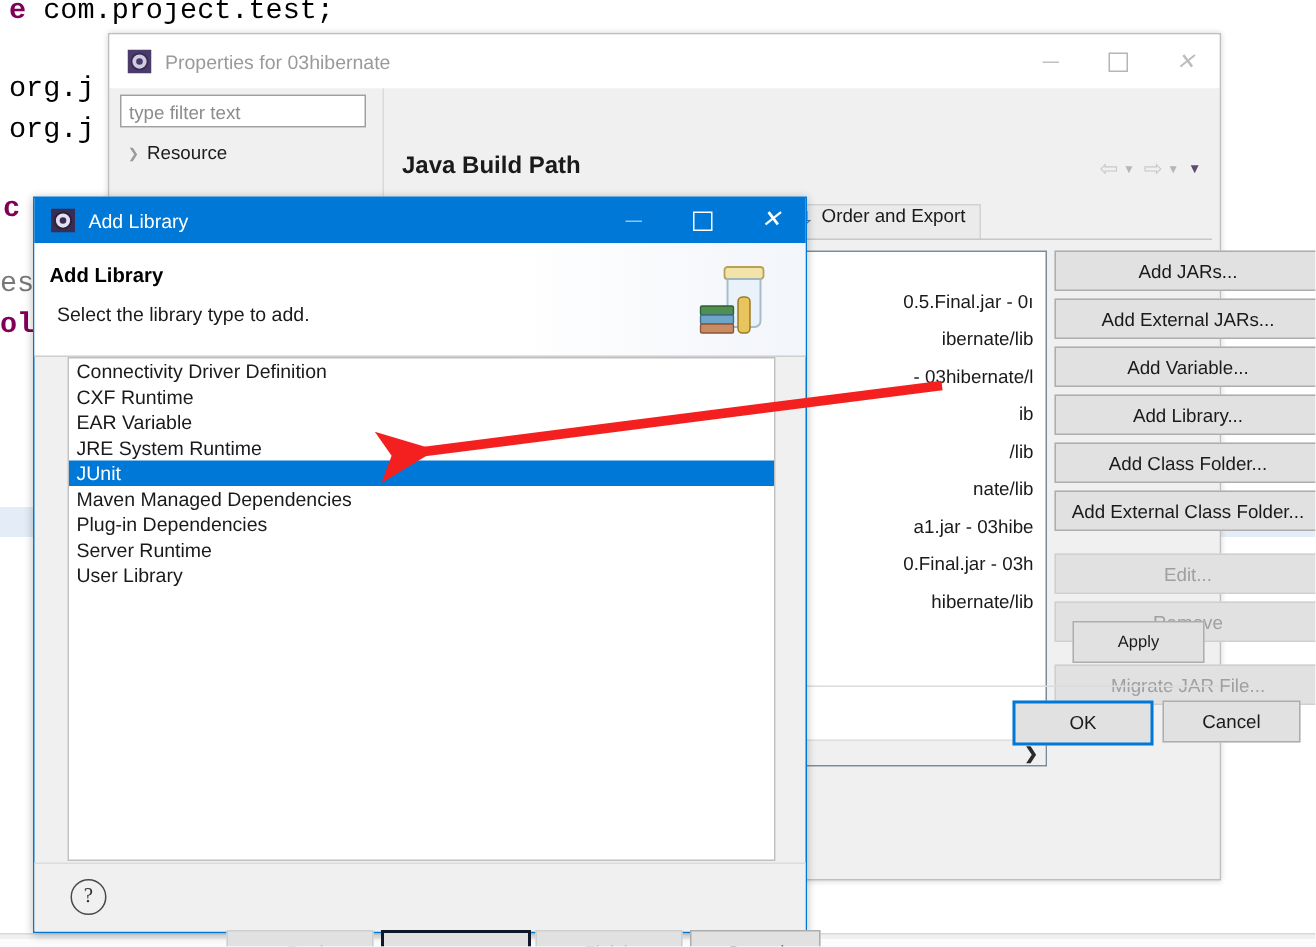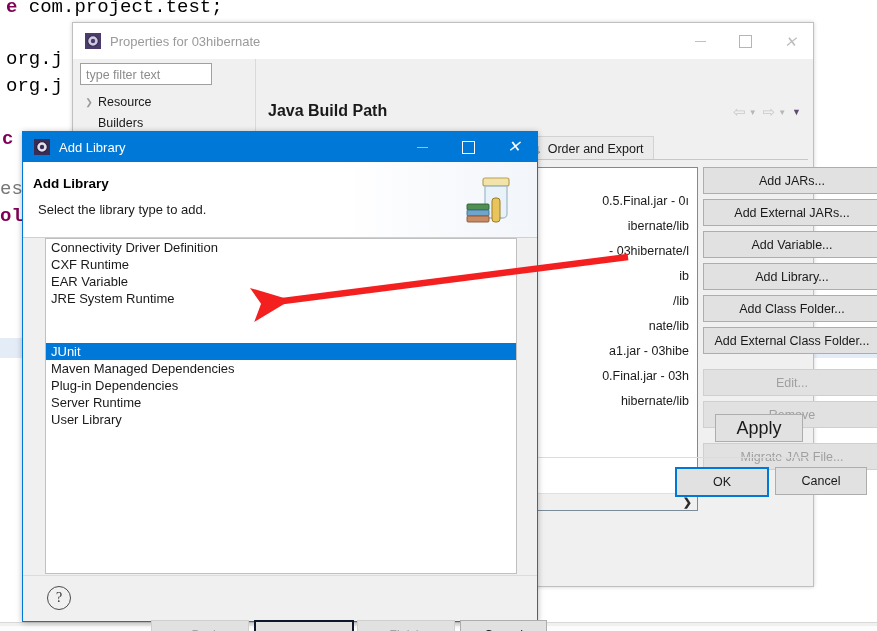--- a/index.html
+++ b/index.html
@@ -66,21 +66,21 @@
   .win-btn {
     width:45px;height:36px;display:flex;align-items:center;justify-content:center;
     color:#b9b9b9;font-size:14px;
   }
   .win-btn .min-glyph{display:block;width:11px;height:1px;background:#c0c0c0;}
   .win-btn .max-glyph{display:block;width:11px;height:11px;border:1px solid #b5b5b5;}
   .win-btn .close-glyph{font-size:15px;color:#bdbdbd;line-height:1;}
 
   #props-body { position:relative; height:527px; background:#f0f0f0; }
   .filter-input {
-    position:absolute; left:7px; top:4px; width:132px; height:22px;
+    position:absolute; left:7px; top:4px; width:164px; height:22px;
     border:1px solid #a0a0a0; background:#ffffff;
     font-size:12.5px; color:#8c8c8c; padding-left:5px; line-height:22px;
     box-sizing:border-box;
   }
   .tree-area { position:absolute; left:7px; top:32px; width:168px; height:450px; }
   .tree-item { height:21px; display:flex; align-items:center; font-size:12.5px; color:#1a1a1a; }
   .tree-arrow { width:18px; text-align:center; color:#9a9a9a; font-size:9px; }
   .tree-label { padding-left:0px; }
   .tree-sel {
     position:absolute; left:-7px; top:42px; width:182px; height:21px;
@@ -98,21 +98,21 @@
   .nav-arrows { position:absolute; right:12px; top:44px; display:flex; align-items:center; gap:2px; }
   .nav-arrow-ico { color:#c9c9c9; font-size:15px; }
   .nav-caret { color:#b6b6b6; font-size:8px; margin:0 4px 0 1px;}
   .nav-caret-dark { color:#5d4b70; font-size:9px; }
 
   .tabs-row {
     position:absolute; left:5px; top:75px; right:5px; height:26px;
     display:flex; align-items:flex-end;
   }
   .tab {
-    height:23px; display:flex; align-items:center; gap:5px;
+    height:23px; display:flex; align-items:flex-start; gap:5px;
     padding:0 9px 0 8px; font-size:12.5px; color:#1a1a1a;
     background:#ebebeb; border:1px solid #d2d2d2; border-bottom:none;
     margin-right:1px;
   }
   .tab.active { background:#ffffff; height:26px; border-color:#c7c7c7; }
   .tab-underline {
     position:absolute; left:5px; top:100px; right:5px; height:1px; background:#c7c7c7;
   }
 
   .libs-list {
@@ -136,21 +136,21 @@
     width:176px; height:25px; margin-bottom:5px;
     background:#e1e1e1; border:1px solid #adadad;
     font-size:12.5px; color:#1a1a1a;
     display:flex; align-items:center; justify-content:center;
   }
   .side-btn.disabled { color:#a0a0a0; background:#e1e1e1; border-color:#cfcfcf; }
   .side-gap { height:10px; }
 
   .apply-btn {
     position:absolute; left:452px; top:355px; width:86px; height:26px;
-    background:#e1e1e1; border:1px solid #adadad; font-size:18px;
+    background:#e1e1e1; border:1px solid #adadad; font-size:11px;
     display:flex;align-items:center;justify-content:center;color:#1a1a1a;
   }
   .props-sep {
     position:absolute; left:0; top:398px; width:100%; height:1px; background:#dcdcdc;
   }
   .ok-btn {
     position:absolute; left:412px; top:408px; width:90px; height:26px;
     background:#e1e1e1; border:2px solid #0078d7; font-size:12.5px;
     display:flex;align-items:center;justify-content:center;color:#1a1a1a;
   }
@@ -191,21 +191,21 @@
 
   .al-listbox {
     position:absolute; left:22px; top:106px; width:470px; height:334px;
     background:#ffffff; border:1px solid #c0c0c0;
     overflow:hidden;
   }
   .al-item {
     height:17px; line-height:17px; padding-left:5px;
     font-size:13px; color:#1a1a1a; white-space:nowrap;
   }
-  .al-item.selected { background:#0078d7; color:#ffffff;margin-top:36px; }
+  .al-item.selected { background:#0078d7; color:#ffffff; }
 
   .al-footer {
     position:absolute; left:0; bottom:0; width:100%; height:45px;
     background:#f0f0f0; border-top:1px solid #dcdcdc;
   }
   .help-icon {
     position:absolute; left:24px; top:10px; width:22px; height:22px;
     border:1.5px solid #4a4a4a; border-radius:50%;
     display:flex; align-items:center; justify-content:center;
     font-size:14px; color:#333; font-family:"Liberation Serif", serif;
@@ -266,24 +266,20 @@
 
     <div id="props-body">
 
       <div class="filter-input" title="type filter text">type filter text</div>
 
       <div class="tree-area">
         <div class="tree-sel"></div>
         <div class="tree-item">
           <span class="tree-arrow">❯</span>
           <span class="tree-label">Resource</span>
-        </div>
-        <div class="tree-item">
-          <span class="tree-arrow"></span>
-          <span class="tree-label">Builders</span>
         </div>
       </div>
 
       <div class="props-vsep"></div>
 
       <div class="props-right">
 
         <div class="props-page-title">Java Build Path</div>
 
         <div class="nav-arrows">

